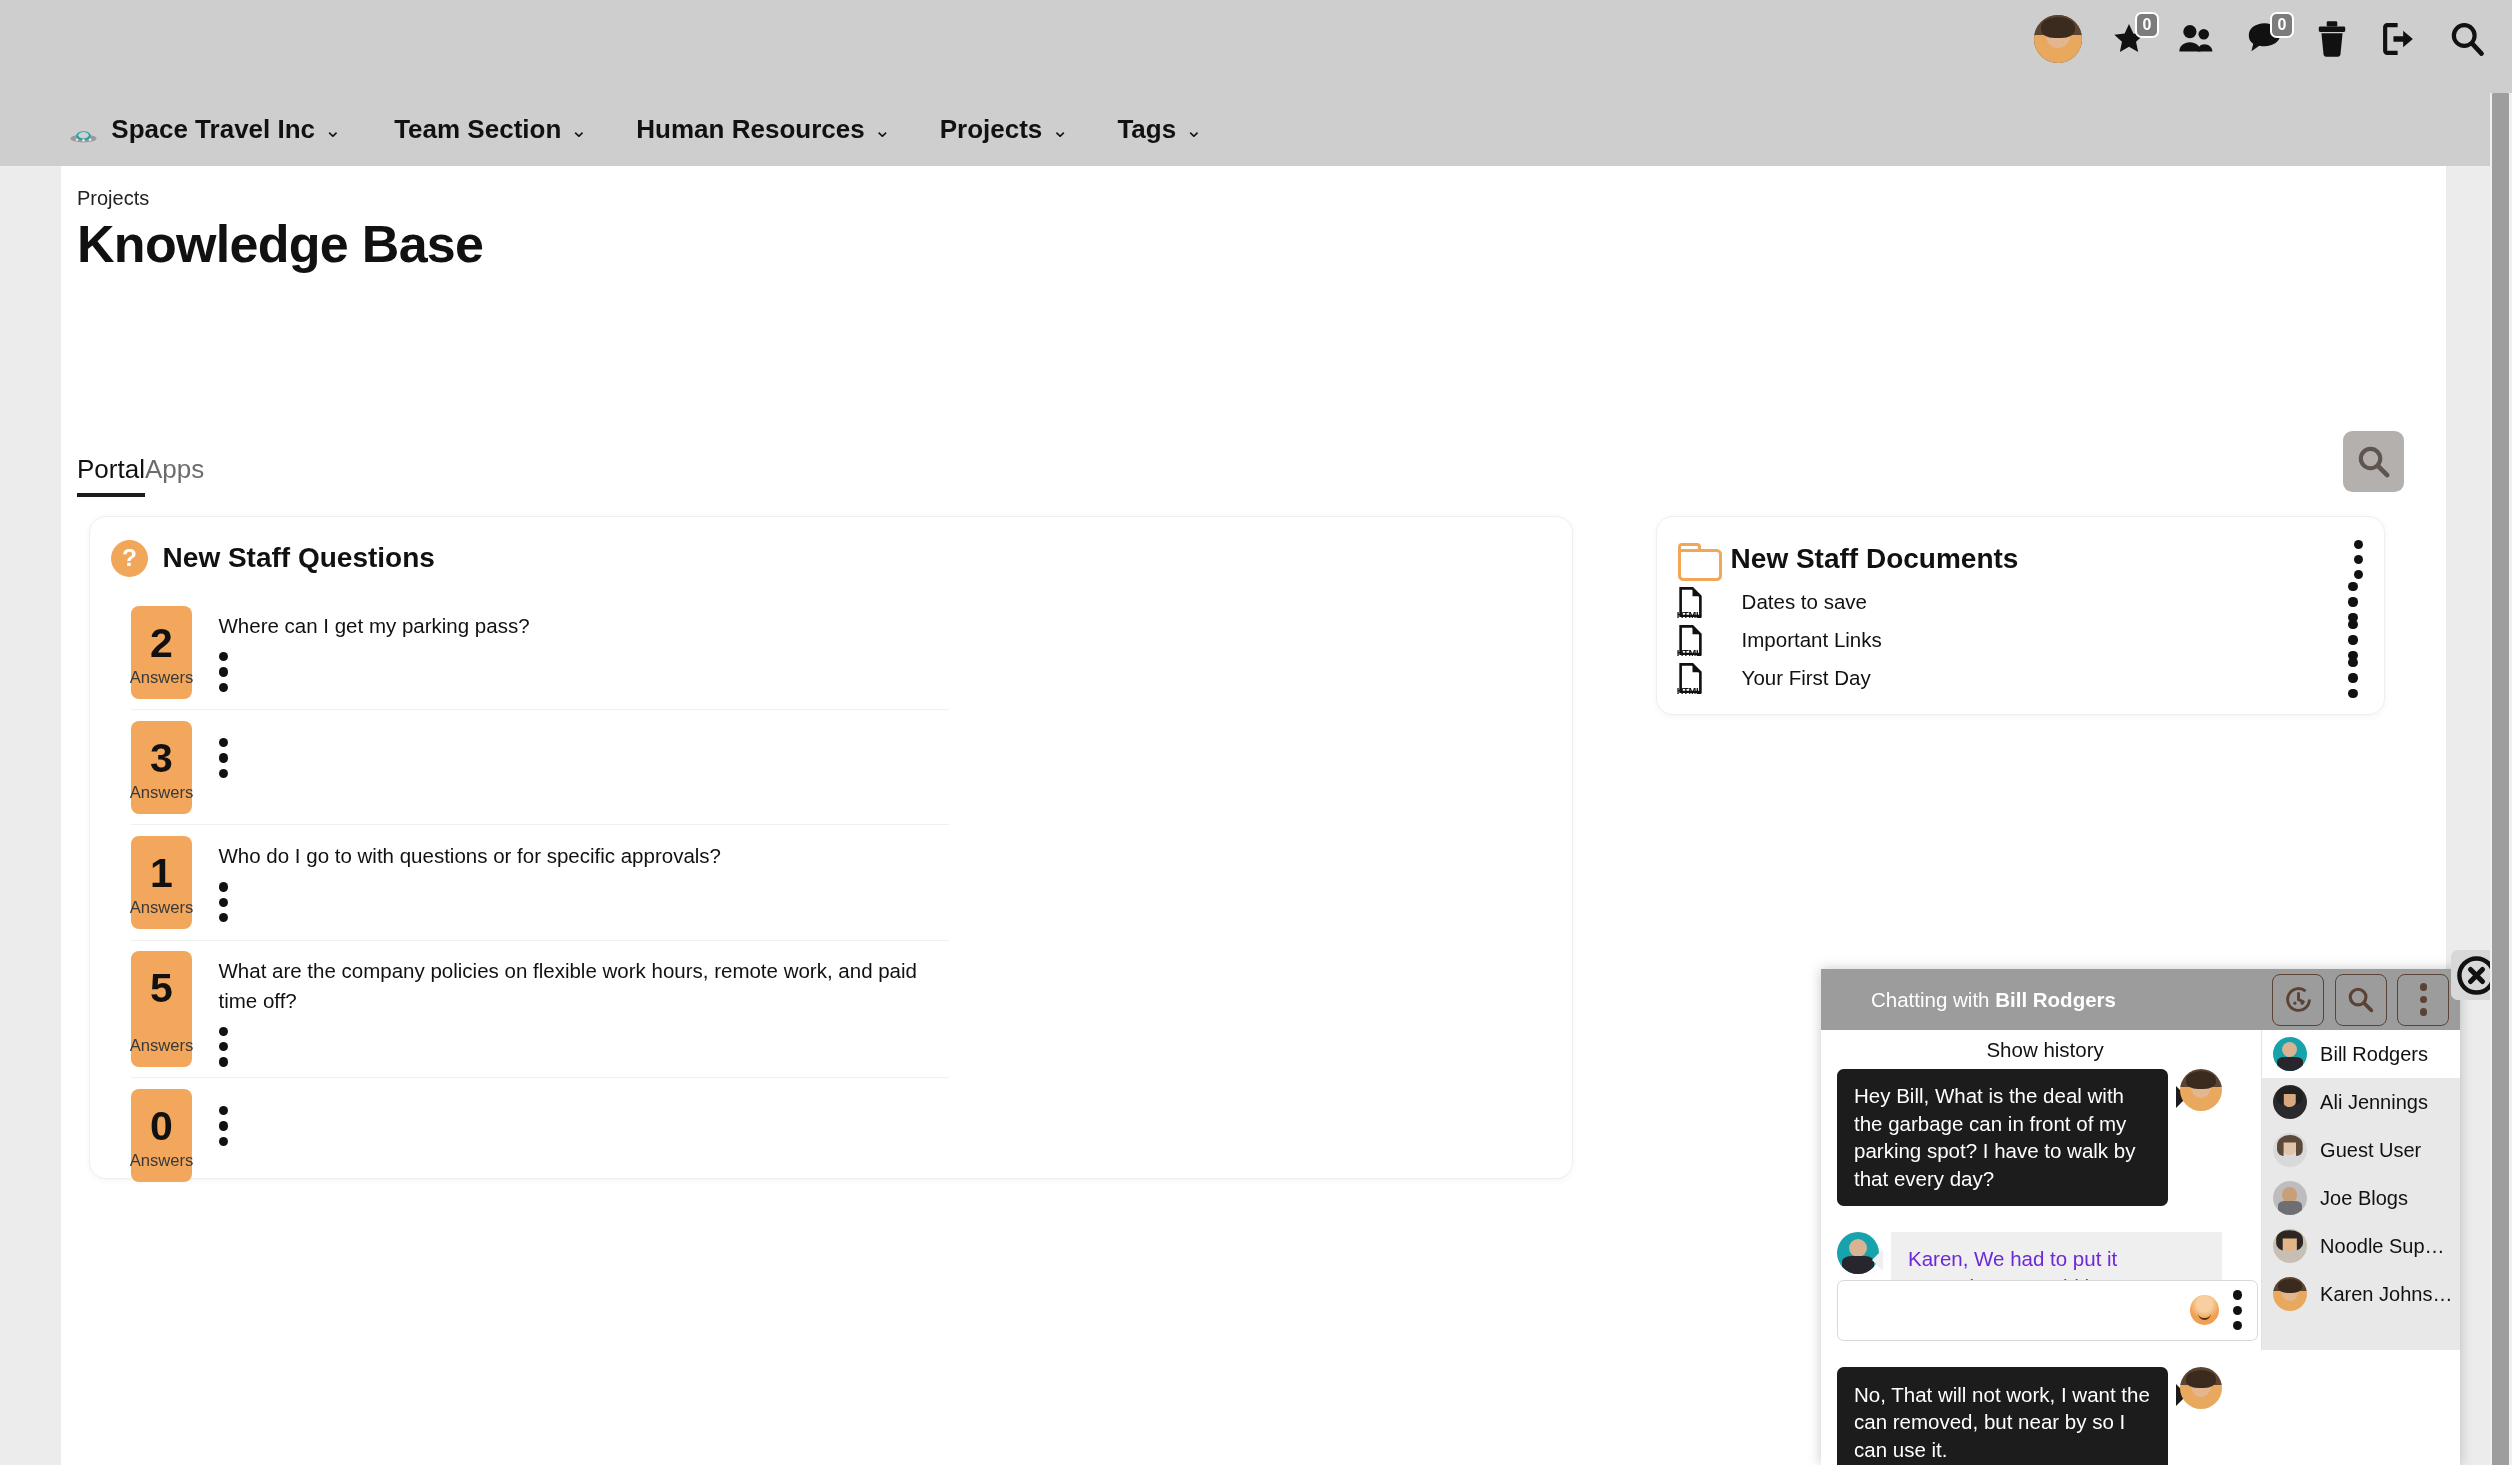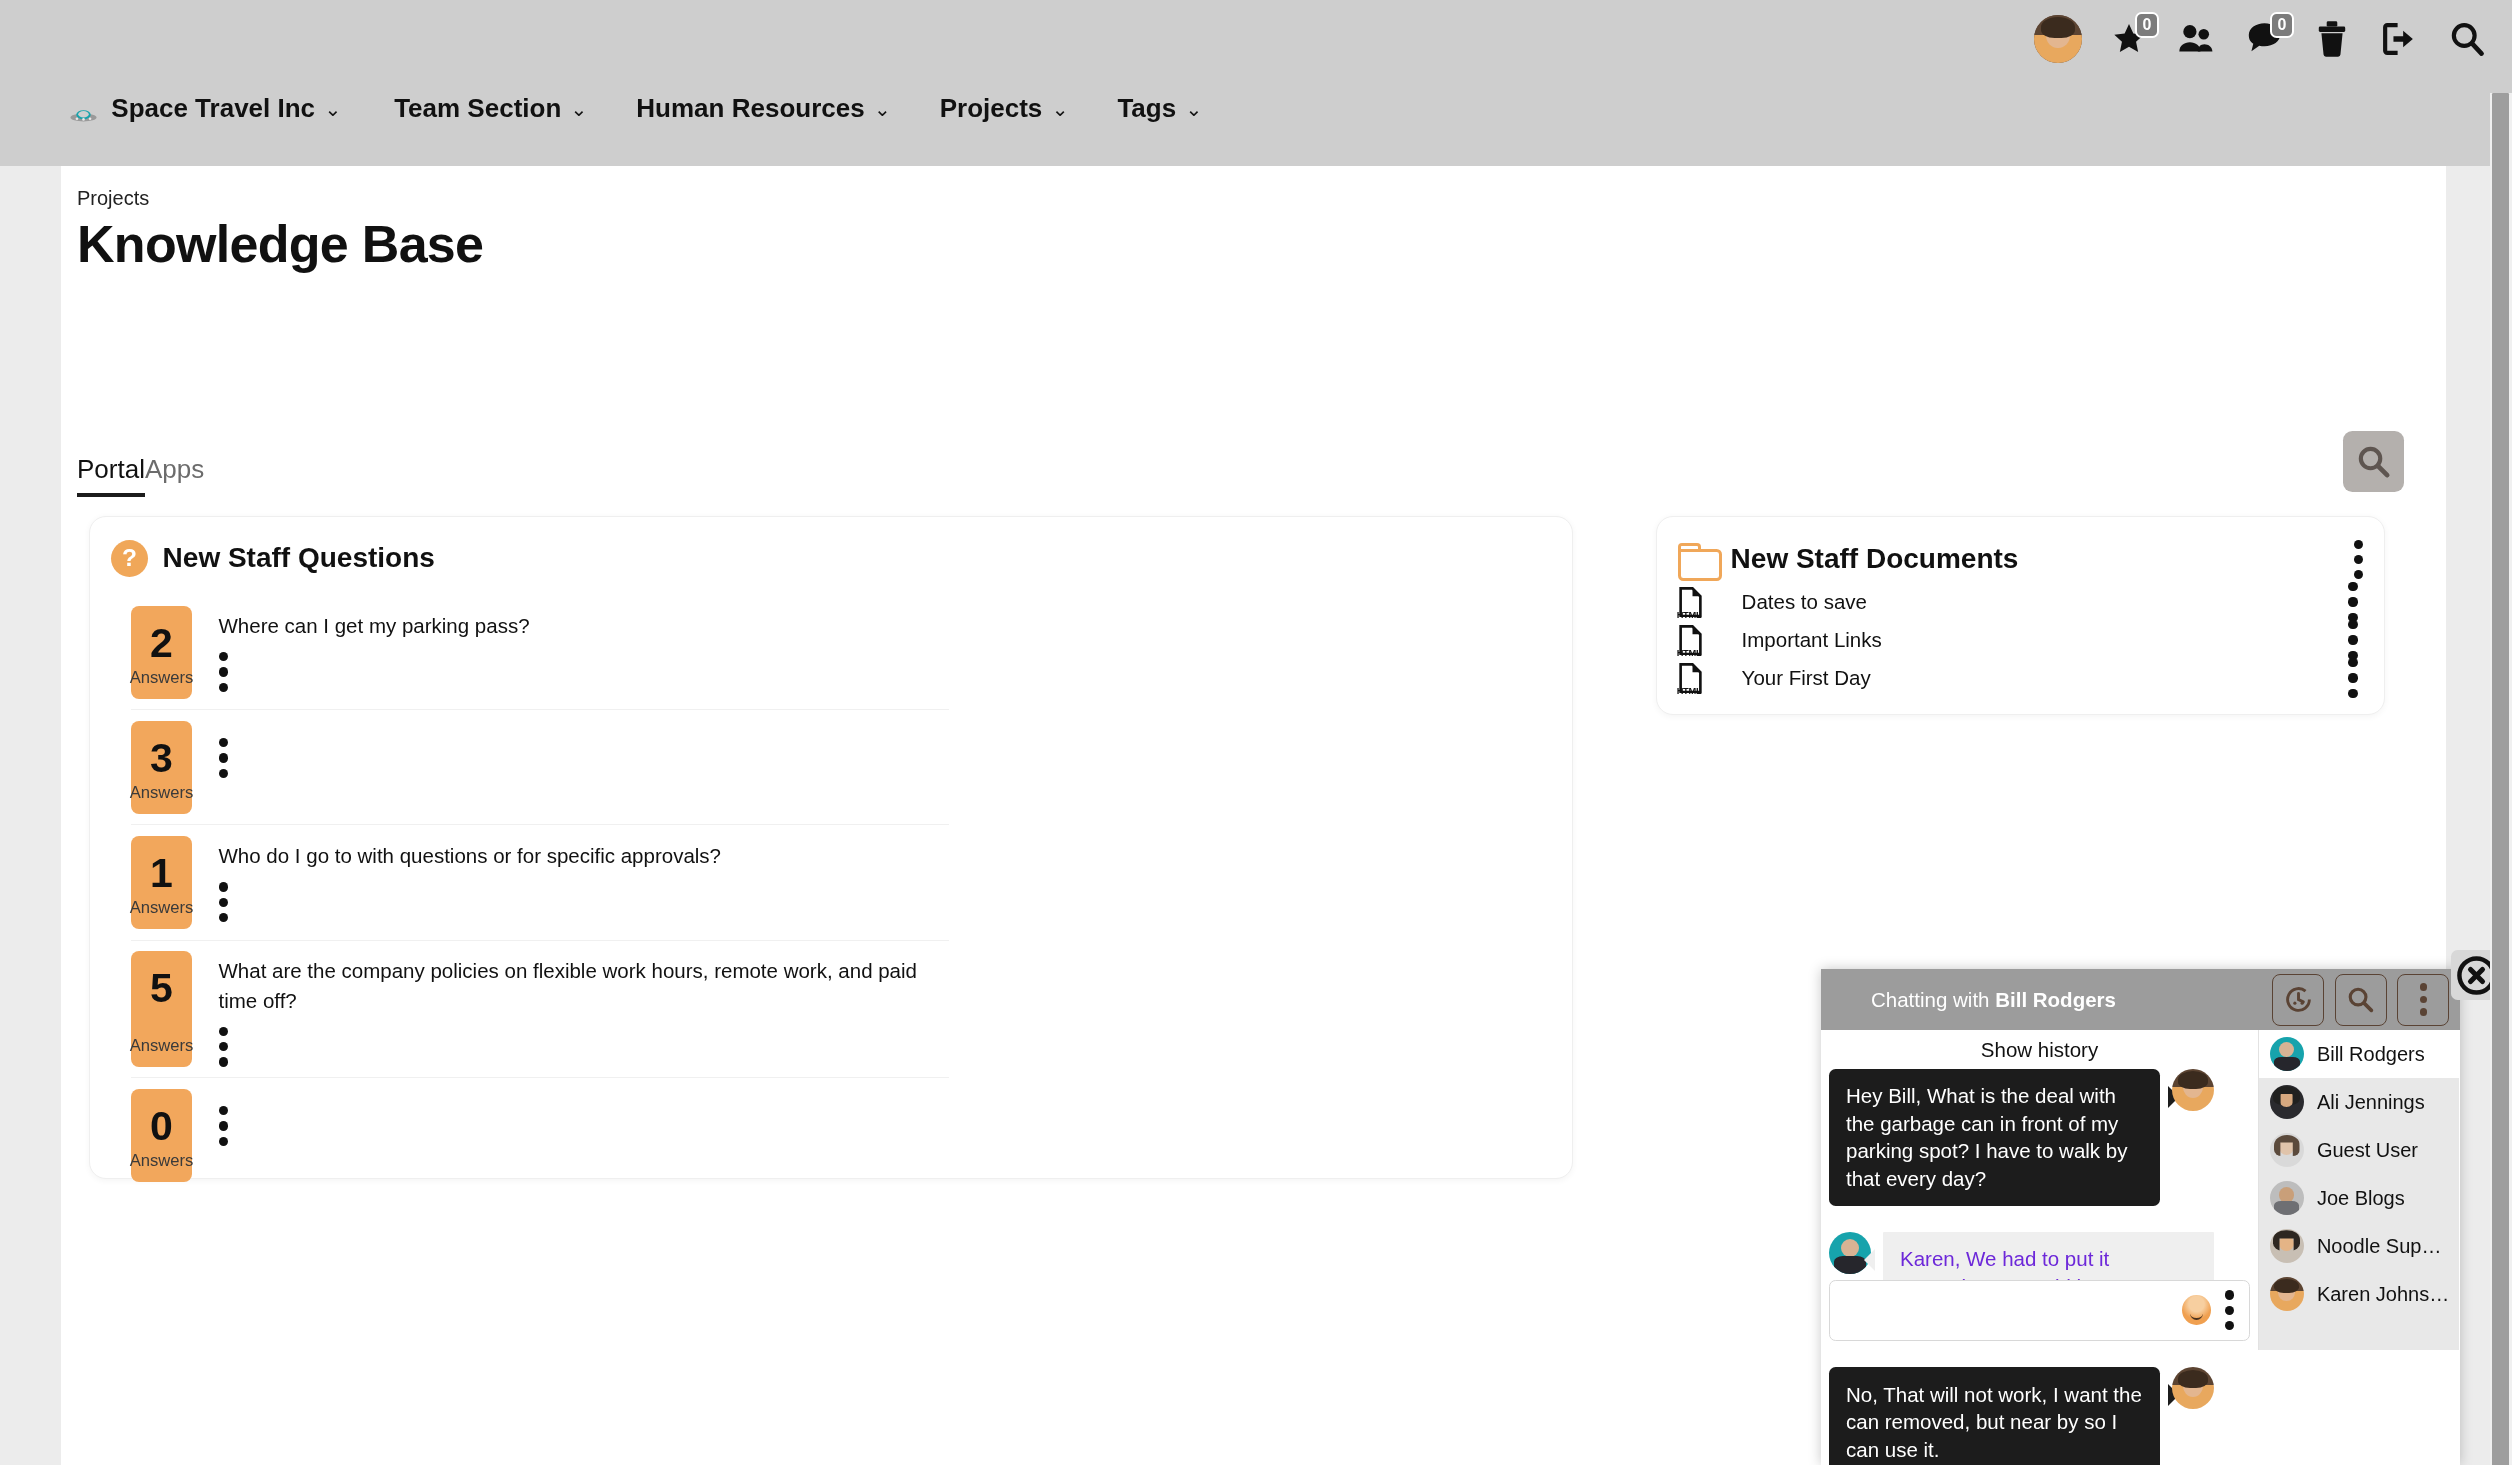--- a/index.html
+++ b/index.html
@@ -33,21 +33,21 @@
     background: #7c7c7c; color: #fff;
     border: 2px solid #fff; border-radius: 6.6px;
     font-size: 16px; font-weight: bold;
     display: flex; align-items: center; justify-content: center;
   }
 
   
   .navbar {
     position: absolute; left: 0; top: 93px; width: 2512px; height: 73px;
     background: #cecece;
-    display: flex; align-items: flex-start; padding-left: 69px; gap: 0;
+    display: flex; align-items: center; padding-left: 69px; gap: 0;
   }
   .navitem {
     display: flex; align-items: center; gap: 9.3px;
     font-size: 26px; font-weight: bold; color: #111;
     padding: 0 21px 0 0; margin-right: 28px; cursor: pointer; white-space: nowrap;
   }
   .navitem.first { margin-right: 32px; }
   .chev { font-size: 20px; font-weight: normal; display: inline-block; }
   .ufo { width: 29px; height: 17px; position: relative; display: inline-block; margin-right: 4px; }
 
@@ -145,21 +145,21 @@
     height: 61px; background: #9c9c9c; display: flex; align-items: center;
     padding: 0 10.6px 0 50px; color: #fff;
   }
   .chat-title { font-size: 20.5px; }
   .chat-title b { font-weight: bold; }
   .chat-head-actions { margin-left: auto; display: flex; gap: 10.6px; }
   .chbtn {
     width: 52px; height: 52px; border: 1.3px solid #5a4334; border-radius: 8px;
     display: flex; align-items: center; justify-content: center; cursor: pointer;
   }
-  .chat-body { display: flex; height: 320px; }
+  .chat-body { display: flex; height: 320px; padding-left: 8px; }
   .chat-main { width: 437px; position: relative; background: #fff; }
   .showhist { text-align: center; font-size: 20.5px; color: #111; padding: 8px 0 6.6px 0; }
   .msgs { padding: 0 8px; }
   .msg { display: flex; align-items: flex-start; margin-bottom: 26px; }
   .msg-av { width: 42px; height: 42px; border-radius: 50%; overflow: hidden; flex: none; position: relative; }
   .bub { padding: 13.3px 17px; font-size: 20.5px; line-height: 1.35; max-width: 331px; position: relative; }
   .msg.out { justify-content: flex-start; }
   .msg.out .bub { background: #1c1c1c; color: #fff; border-radius: 6.6px; margin-right: 12px; }
   .msg.out .bub::after {
     content: ''; position: absolute; right: -18.6px; top: 17px;

